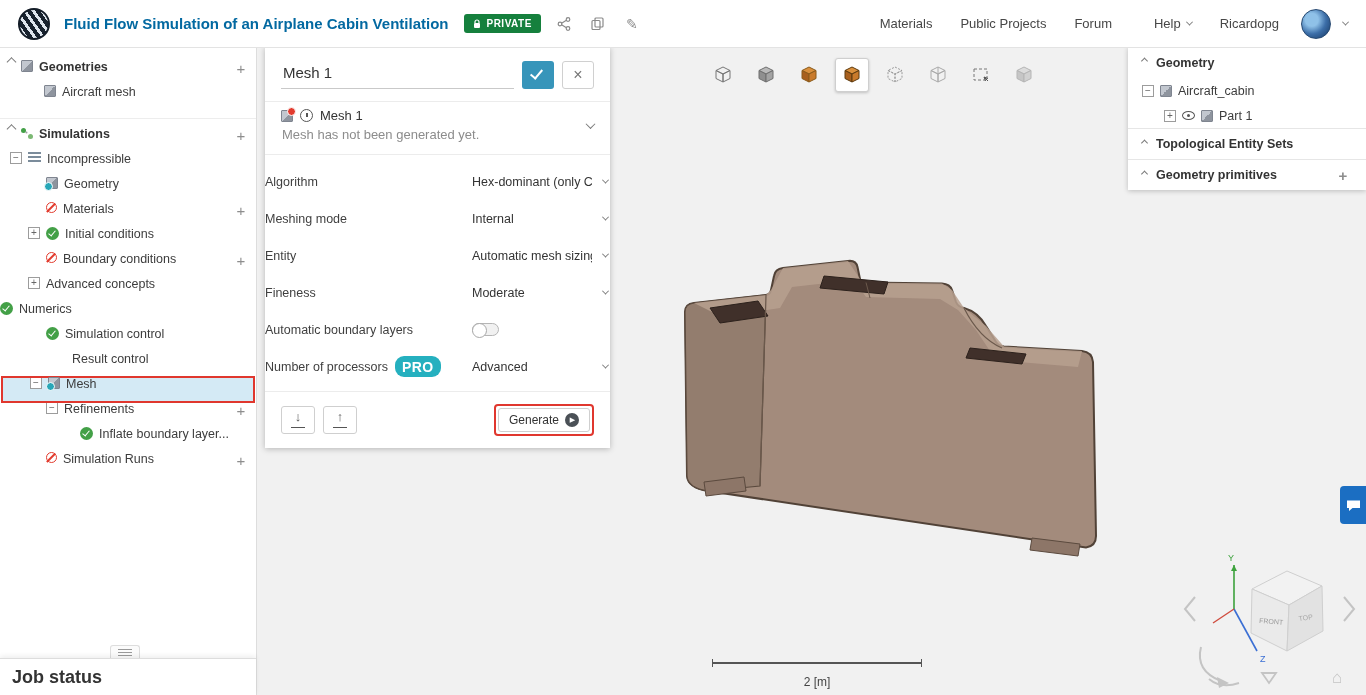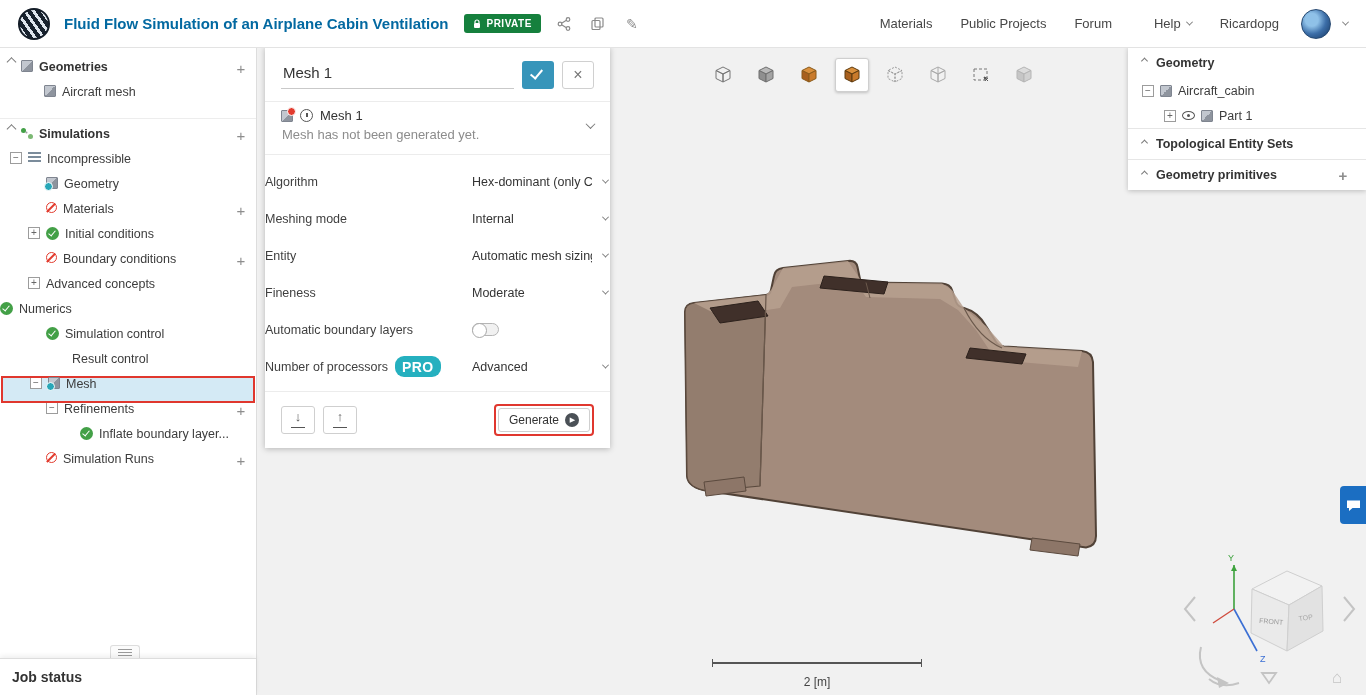--- a/index.html
+++ b/index.html
@@ -50,21 +50,21 @@
   .flow-ico { width:13px; height:10px; flex:0 0 auto;
               background:repeating-linear-gradient(180deg,#7b8c9b 0 2px,transparent 2px 4px); }
   .ok { width:13px; height:13px; border-radius:50%; background:#43a047; position:relative; flex:0 0 auto; }
   .ok::after { content:''; position:absolute; left:4.2px; top:2.4px; width:3px; height:6px;
                border:solid #fff; border-width:0 1.6px 1.6px 0; transform:rotate(40deg); }
   .err { width:11px; height:11px; border:1.8px solid #e23b2e; border-radius:50%; position:relative; flex:0 0 auto; }
   .err::after { content:''; position:absolute; left:-2px; top:3.7px; width:11.5px; height:1.6px; background:#e23b2e; transform:rotate(-45deg); }
   .trow.selected { background:#d4eaf5; outline:2px solid #e0372e; outline-offset:-1px; margin:0 2px; }
   .job-status { position:absolute; left:0; right:0; bottom:0; height:37px; background:#fff; border-top:1px solid #ddd;
                 box-shadow:0 -2px 5px rgba(0,0,0,.07); display:flex; align-items:center; padding:0 12px;
-                font-size:14px; font-weight:bold; color:#333; }
+                font-size:18px; font-weight:bold; color:#333; }
   .drawer-handle { position:absolute; bottom:37px; left:110px; width:30px; height:13px; background:#fbfbfb;
                    border:1px solid #ddd; border-bottom:none; border-radius:3px 3px 0 0;
                    display:flex; align-items:center; justify-content:center; }
   .drawer-handle::after { content:''; width:14px; height:1px; background:#9a9a9a; box-shadow:0 3px 0 #9a9a9a, 0 -3px 0 #9a9a9a; }
 
   
   .mesh-panel { position:absolute; left:265px; top:47px; width:345px; background:#fff; z-index:30;
                 box-shadow:0 1px 6px rgba(0,0,0,.25); }
   .mp-title { display:flex; align-items:center; gap:8px; padding:14px 16px 12px; border-bottom:1px solid #ececec; }
   .title-input { flex:1; font-size:15px; color:#333; border-bottom:1px solid #c9c9c9; padding:3px 2px 7px; }

